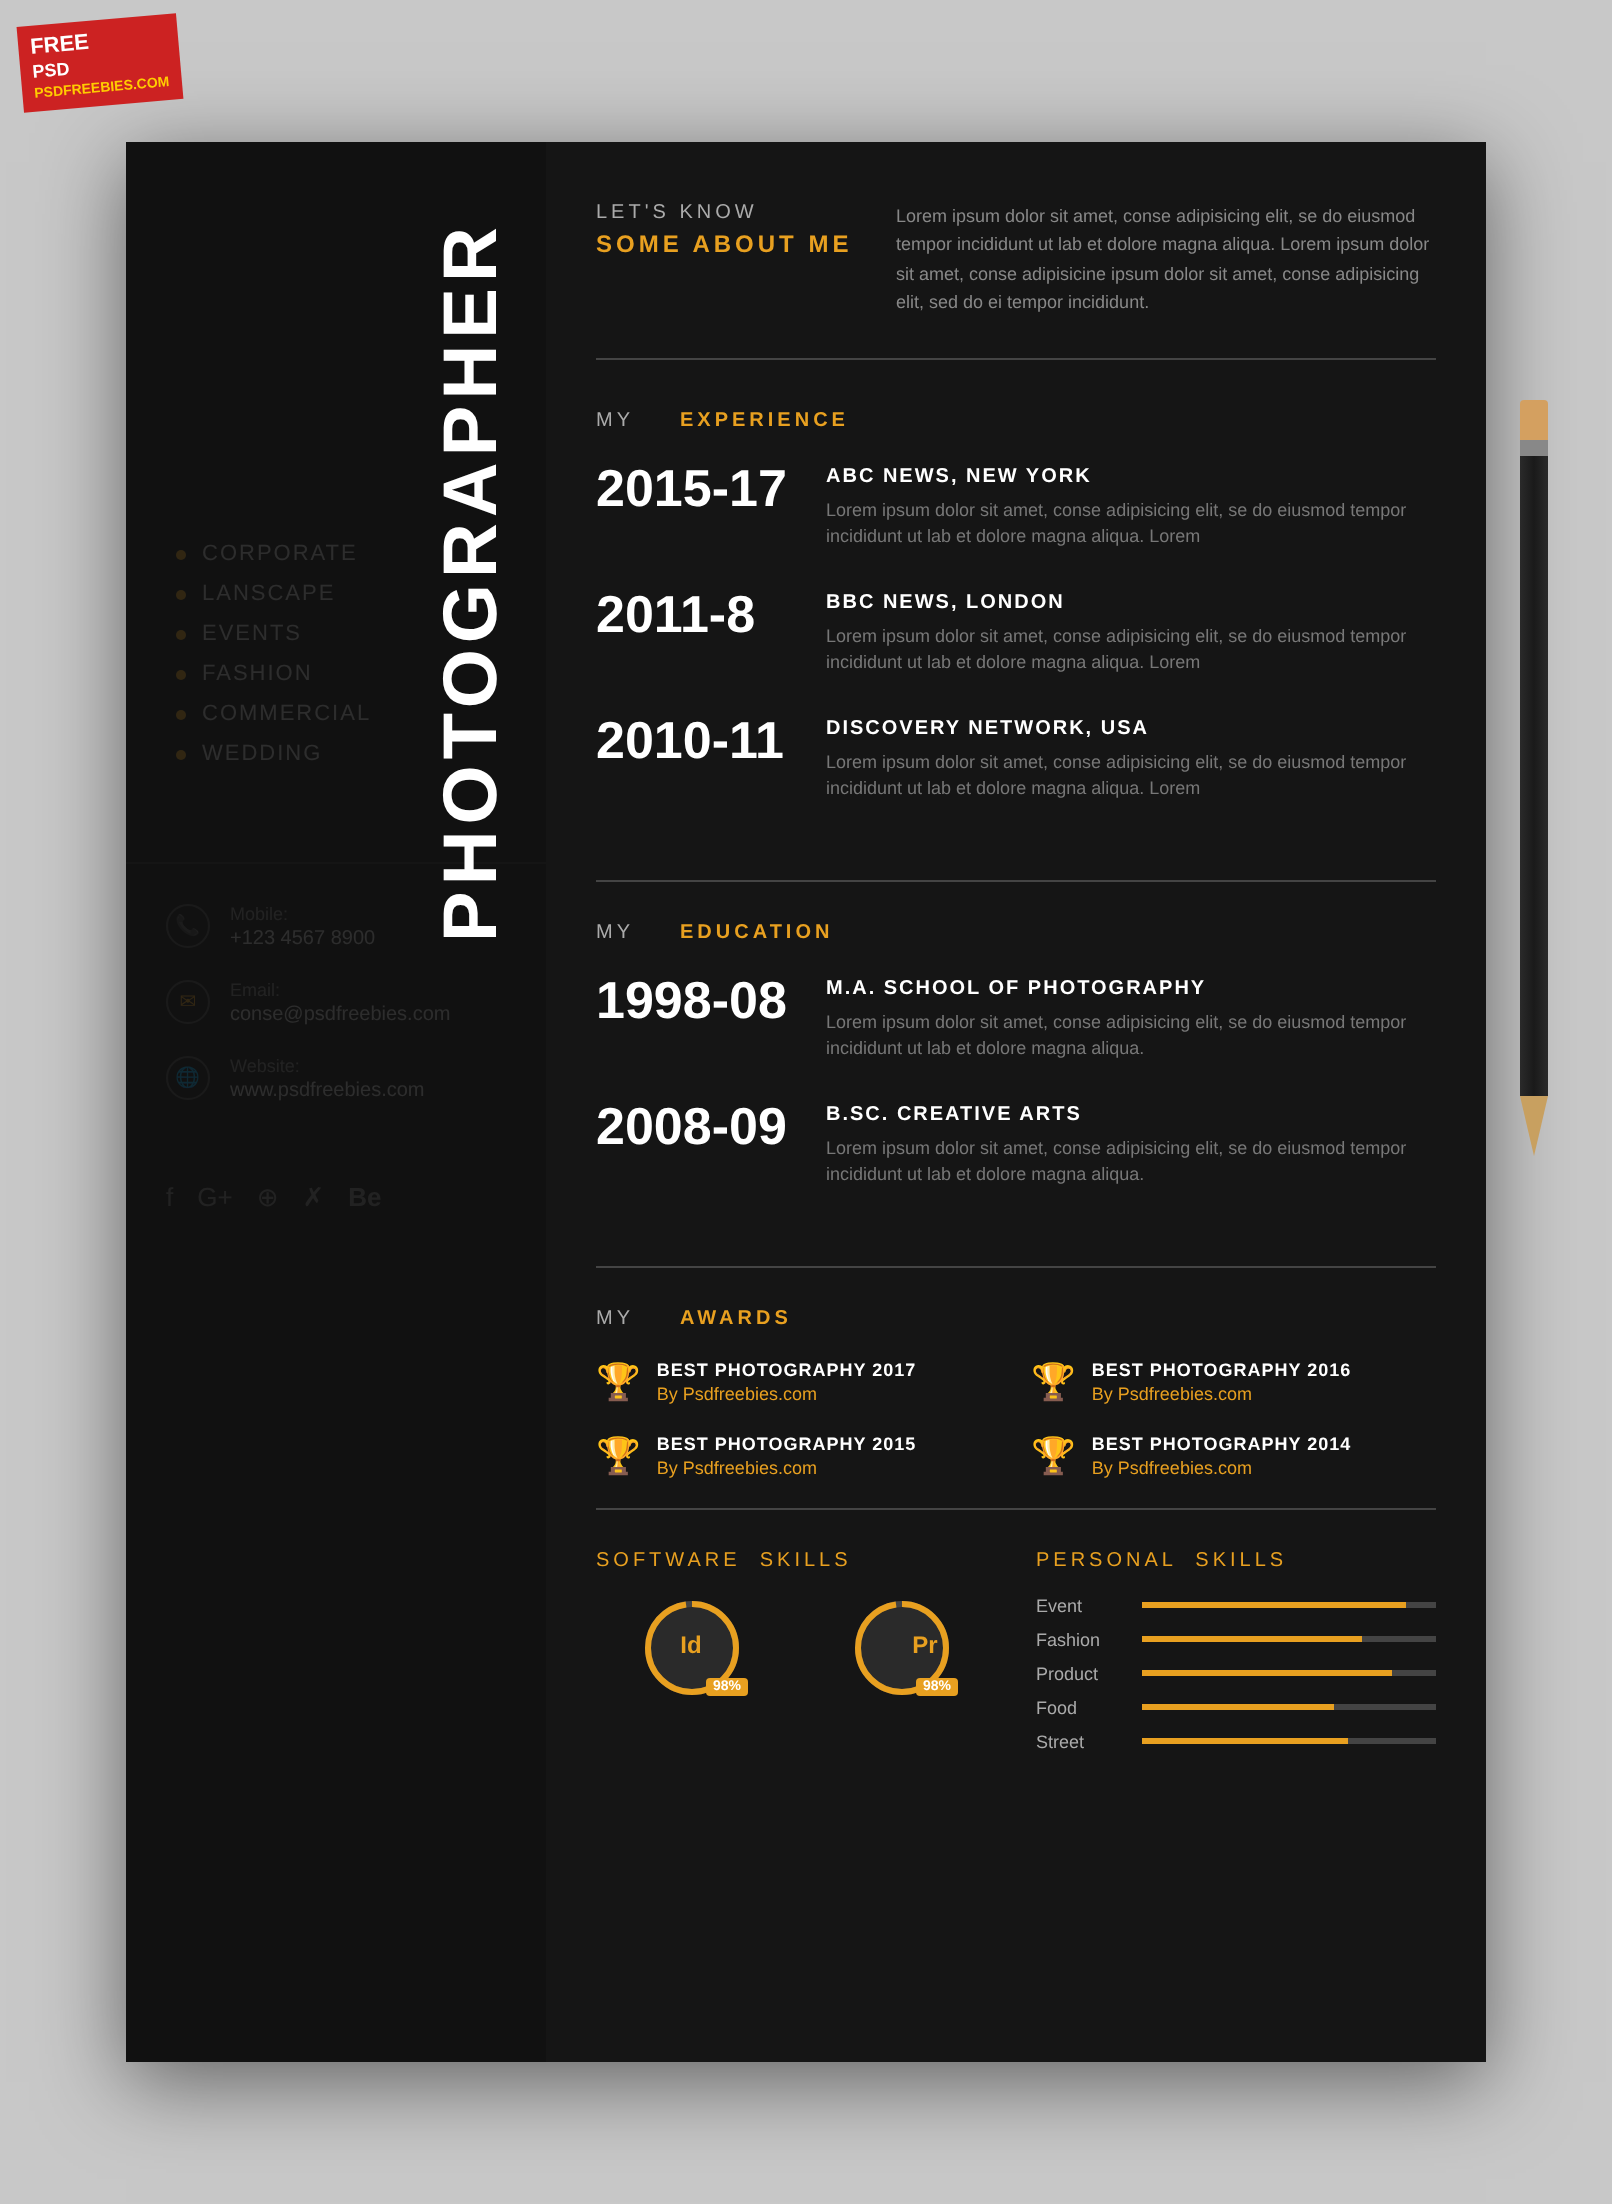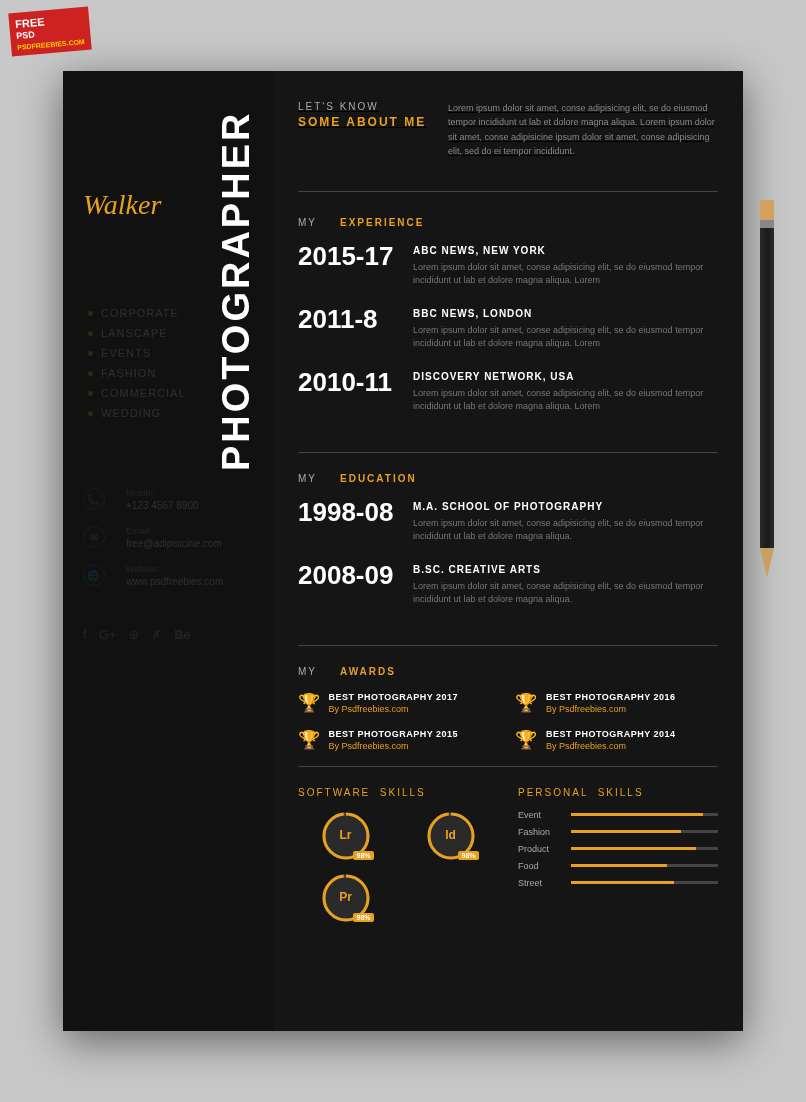--- a/index.html
+++ b/index.html
@@ -164,21 +164,21 @@
     
     .contact-section {
       padding: 20px 20px 15px 20px;
       margin-top: 20px;
       border-top: 1px solid #333;
     }
 
     .contact-item {
       display: flex;
       align-items: flex-start;
-      gap: 21px;
+      gap: 10px;
       margin-bottom: 15px;
       color: #ccc;
       font-size: 10px;
     }
 
     .contact-icon {
       width: 22px;
       height: 22px;
       border: 1px solid #555;
       border-radius: 50%;
@@ -233,23 +233,22 @@
       position: relative;
       z-index: 1;
       padding: 30px 25px;
     }
 
     
     .about-section {
       display: flex;
       gap: 20px;
       margin-bottom: 25px;
-      padding-bottom: 32px;
+      padding-bottom: 20px;
       border-bottom: 1px solid #444;
-      text-decoration: underline;
     }
 
     .about-title-block {
       min-width: 130px;
     }
 
     .section-heading-small {
       color: #aaa;
       font-size: 10px;
       letter-spacing: 2px;
@@ -495,21 +494,20 @@
 </div>
 
 <div class="resume">
 
   <div class="sidebar">
     <div class="sidebar-bg"></div>
 
     <div class="name-area" style="position:relative; padding: 20px 15px 0 20px; margin-top: 100px;">
       <div style="display:flex; align-items:flex-start;">
         <div style="flex:1;">
-          <div class="name-walker">Walker</div>
         </div>
         <div class="title-photographer">PHOTOGRAPHER</div>
       </div>
     </div>
 
     <div class="nav-section">
       <div class="nav-item">
         <div class="nav-bullet"></div>
         <span>CORPORATE</span>
       </div>
@@ -540,21 +538,21 @@
         <div class="contact-icon">📞</div>
         <div>
           <div class="contact-label">Mobile:</div>
           <div class="contact-value">+123 4567 8900</div>
         </div>
       </div>
       <div class="contact-item">
         <div class="contact-icon">✉</div>
         <div>
           <div class="contact-label">Email:</div>
-          <div class="contact-value">free@adipisicine.com</div>
+          <div class="contact-value">conse@psdfreebies.com</div>
         </div>
       </div>
       <div class="contact-item">
         <div class="contact-icon">🌐</div>
         <div>
           <div class="contact-label">Website:</div>
           <div class="contact-value">www.psdfreebies.com</div>
         </div>
       </div>
     </div>
@@ -674,50 +672,40 @@
 
       <div class="skills-section">
 
         <div class="software-skills">
           <div class="skills-title">
             <span>SOFTWARE</span>
             &nbsp;<span style="color:#e8a020;">SKILLS</span>
           </div>
           <div class="software-grid">
 
-            <div class="skill-wrapper">
-              <div style="position:relative; width:52px; height:52px;">
-                <svg class="circle-svg" viewBox="0 0 52 52">
-                  <circle cx="26" cy="26" r="22" fill="#2a2a2a" stroke="#444" stroke-width="3"></circle>
-                  <circle cx="26" cy="26" r="22" fill="none" stroke="#e8a020" stroke-width="3" stroke-dasharray="138 138" stroke-dashoffset="3" transform="rotate(-90 26 26)"></circle>
-                </svg>
-                <span class="skill-abbr" style="font-size:12px; color:#e8a020;">Lr</span>
-                <span class="skill-pct-badge">98%</span>
-              </div>
-            </div>
 
 
             <div class="skill-wrapper">
               <div style="position:relative; width:52px; height:52px;">
                 <svg class="circle-svg" viewBox="0 0 52 52">
                   <circle cx="26" cy="26" r="22" fill="#2a2a2a" stroke="#444" stroke-width="3"></circle>
                   <circle cx="26" cy="26" r="22" fill="none" stroke="#e8a020" stroke-width="3" stroke-dasharray="138 138" stroke-dashoffset="3" transform="rotate(-90 26 26)"></circle>
                 </svg>
                 <span class="skill-abbr" style="font-size:12px; color:#e8a020;">Id</span>
                 <span class="skill-pct-badge">98%</span>
               </div>
             </div>
 
             <div class="skill-wrapper">
               <div style="position:relative; width:52px; height:52px;">
                 <svg class="circle-svg" viewBox="0 0 52 52">
                   <circle cx="26" cy="26" r="22" fill="#2a2a2a" stroke="#444" stroke-width="3"></circle>
                   <circle cx="26" cy="26" r="22" fill="none" stroke="#e8a020" stroke-width="3" stroke-dasharray="138 138" stroke-dashoffset="3" transform="rotate(-90 26 26)"></circle>
                 </svg>
-                <span class="skill-abbr" style="font-size:12px; color:#e8a020;">Pr</span>
+                <span class="skill-abbr" style="font-size:12px; color:#e8a020;margin-left:12px;">Pr</span>
                 <span class="skill-pct-badge">98%</span>
               </div>
             </div>
 
           </div>
         </div>
 
         <div class="personal-skills">
           <div class="skills-title">
             <span>PERSONAL</span>

